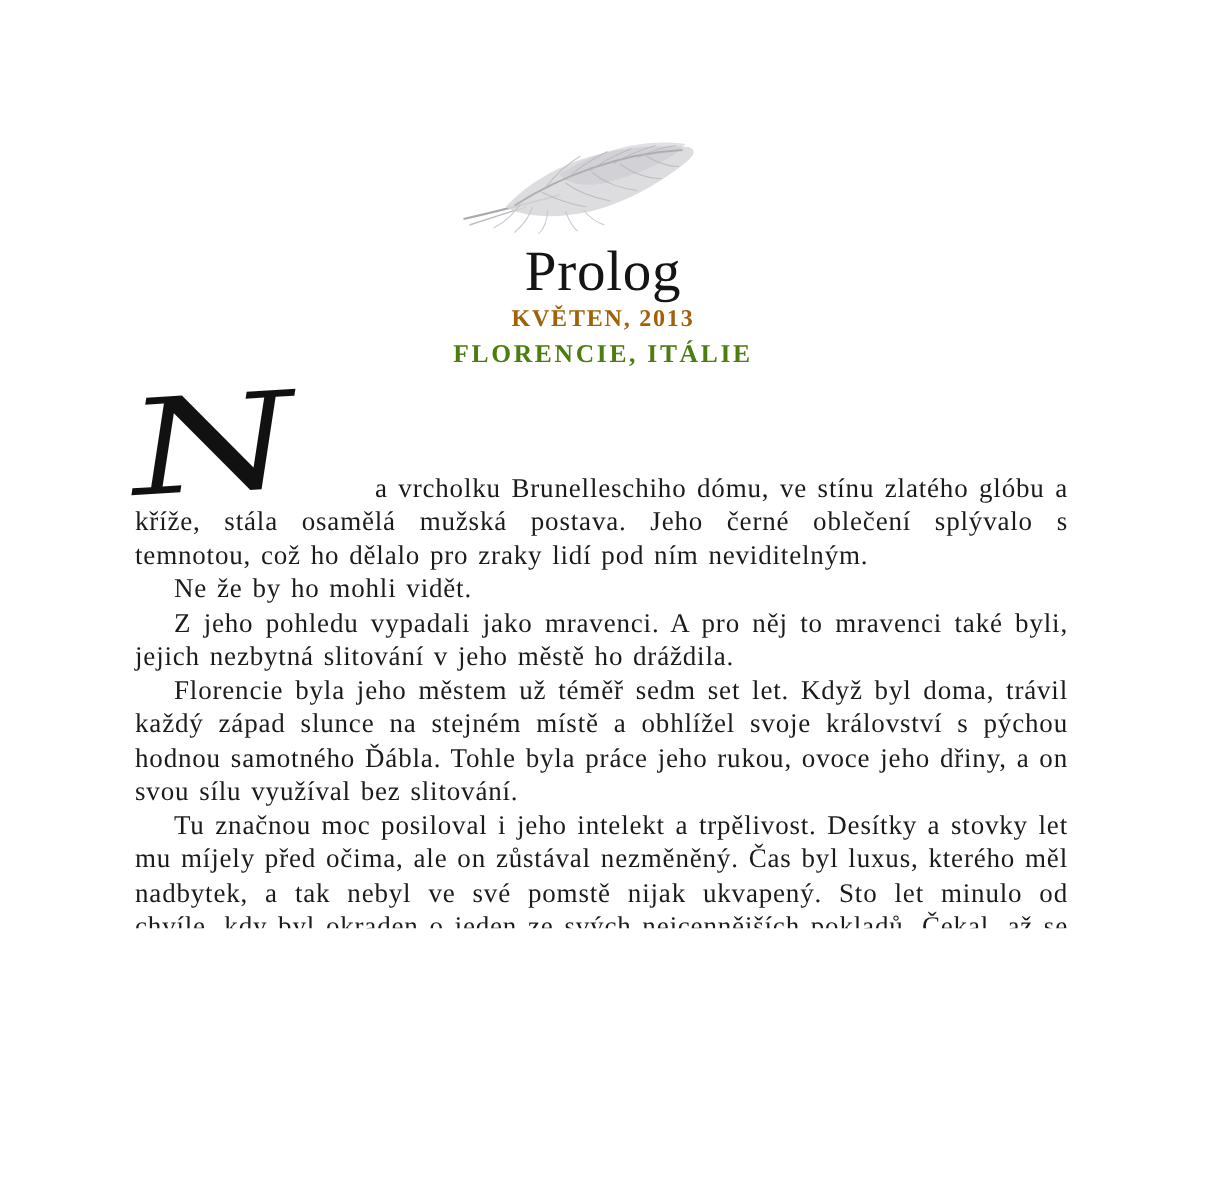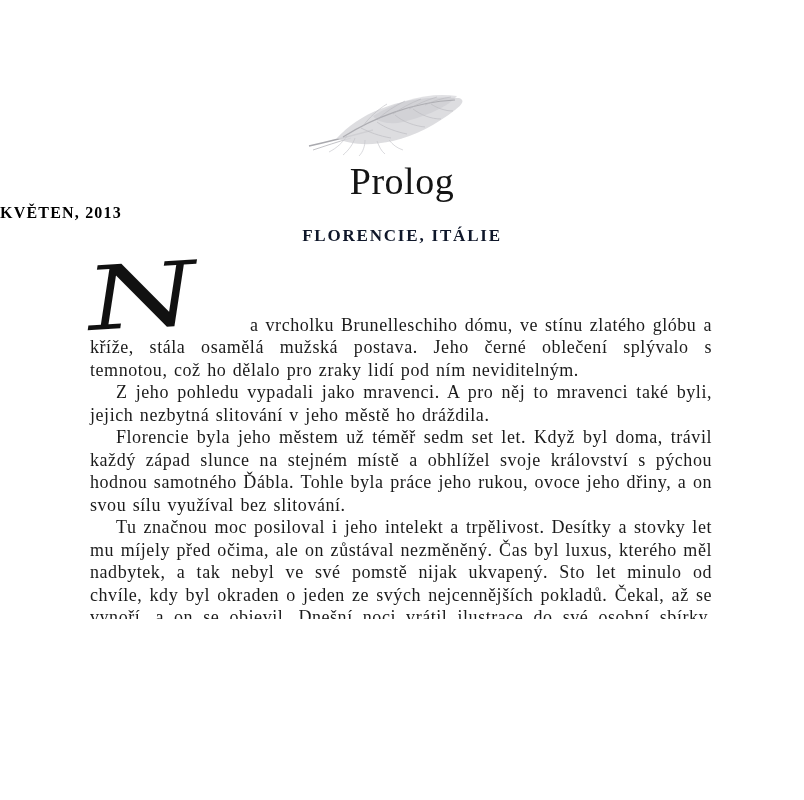--- a/index.html
+++ b/index.html
@@ -26,33 +26,33 @@
     margin: 4px 0 0 0;
     text-align: center;
     font-size: 38px;
     font-weight: 400;
     line-height: 1.05;
     color: #141414;
     letter-spacing: 0.5px;
   }
   .chapter-date {
     margin-top: 2px;
-    text-align: left;
+    text-align: center;
     font-size: 16px;
     font-weight: 700;
     letter-spacing: 1.2px;
-    color: #000000;
+    color: #a16207;
   }
   .chapter-location {
     margin-top: 4px;
     text-align: center;
     font-size: 17px;
     font-weight: 700;
     letter-spacing: 1.8px;
-    color: #0f172a;
+    color: #4d7c0f;
   }
   .body-text {
     position: relative;
     margin: 68px 92px 0 90px;
     font-size: 18px;
     line-height: 22.5px;
     text-align: justify;
     letter-spacing: 0.55px;
     word-spacing: 1.5px;
     color: #1b1b1b;
@@ -129,20 +129,21 @@
       </g>
     </svg>
   </div>
 
   <h1 class="chapter-title">Prolog</h1>
   <div class="chapter-date">KVĚTEN, 2013</div>
   <div class="chapter-location">FLORENCIE, ITÁLIE</div>
 
   <div class="body-text">
     <p class="p-first"><span class="drop-cap">N</span><span>a vrcholku Brunelleschiho dómu, ve stínu zlatého glóbu a kříže, stála osamělá mužská postava. Jeho černé oblečení splývalo s temnotou, což ho dělalo pro zraky lidí pod ním neviditelným.</span></p>
+    <p>Ne že by ho mohli vidět.</p>
     <p>Z jeho pohledu vypadali jako mravenci. A pro něj to mravenci také byli, jejich nezbytná slitování v jeho městě ho dráždila.</p>
     <p>Florencie byla jeho městem už téměř sedm set let. Když byl doma, trávil každý západ slunce na stejném místě a obhlížel svoje království s pýchou hodnou samotného Ďábla. Tohle byla práce jeho rukou, ovoce jeho dřiny, a on svou sílu využíval bez slitování.</p>
     <p>Tu značnou moc posiloval i jeho intelekt a trpělivost. Desítky a stovky let mu míjely před očima, ale on zůstával nezměněný. Čas byl luxus, kterého měl nadbytek, a tak nebyl ve své pomstě nijak ukvapený. Sto let minulo od chvíle, kdy byl okraden o jeden ze svých nejcennějších pokladů. Čekal, až se vynoří, a on se objevil. Dnešní noci vrátil ilustrace do své osobní sbírky, přičemž pokročilá bezpečnostní opatření v galerii Uffizi pro něj byla jen bezvýznamnou nepříjemností.</p>
   </div>
 
   <div class="page-number">11</div>
 
 </div>
 
 </body></html>

